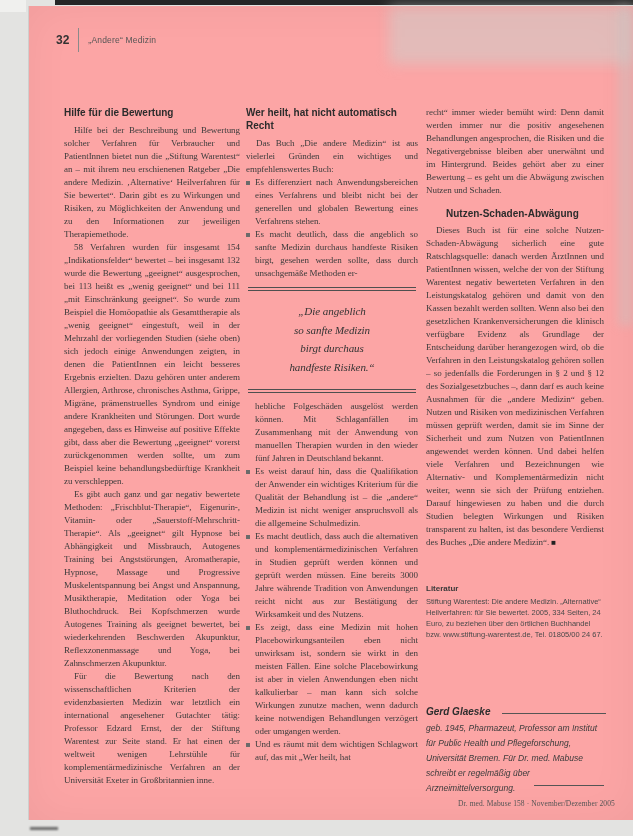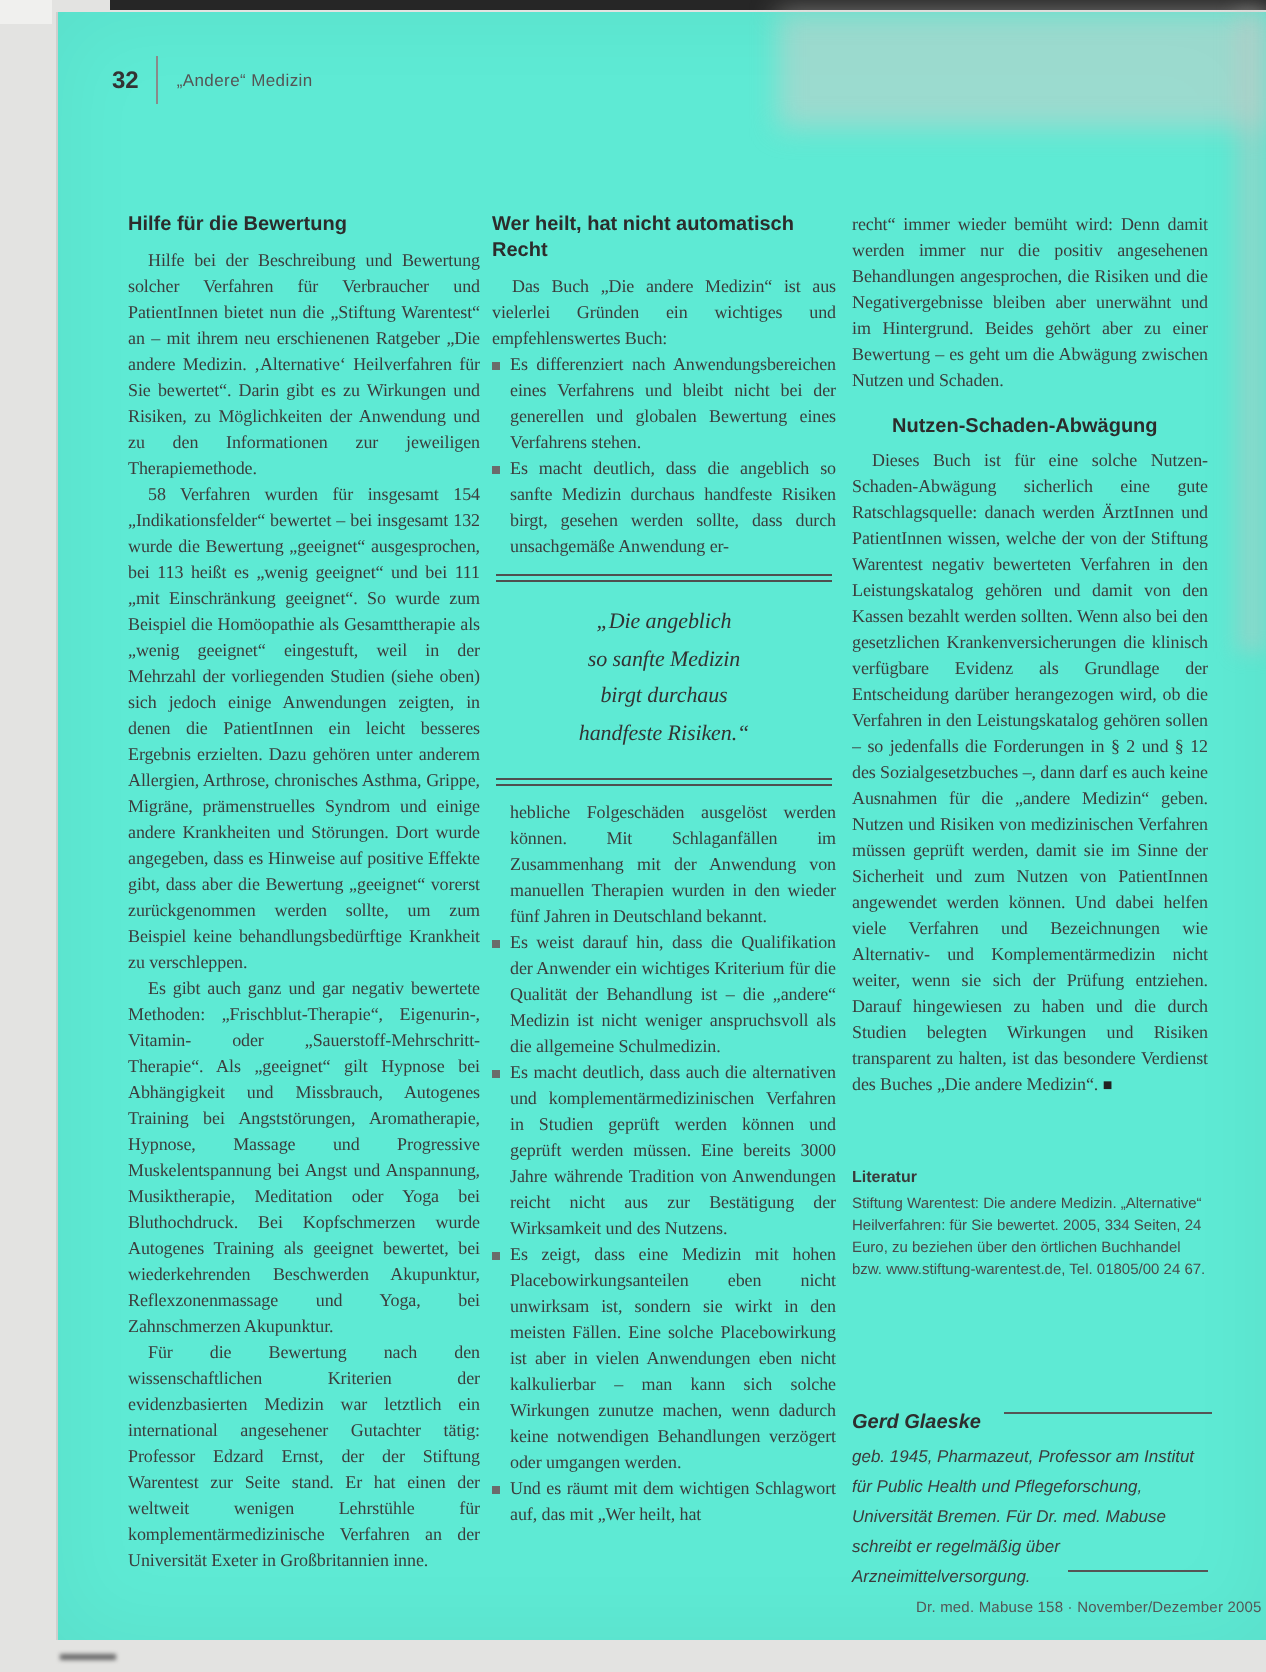--- a/index.html
+++ b/index.html
@@ -5,21 +5,21 @@
   html,body{margin:0;padding:0;}
   body{
     width:633px;height:836px;position:relative;overflow:hidden;
     background:#e3e3e1;
     font-family:"Liberation Sans",sans-serif;
   }
   .topbar{position:absolute;left:55px;top:0;width:578px;height:5px;background:#262626;}
   .corner-mark{position:absolute;left:0;top:0;width:26px;height:12px;background:#f0f0ee;}
   .page{
     position:absolute;left:28px;top:6px;width:605px;height:814px;
-    background:#5eead4;border-left:1px solid #cfcfcd;
+    background:#fca5a5;border-left:1px solid #cfcfcd;
     box-shadow:inset 0 0 45px rgba(0,0,0,0.05);
   }
   .shade-tr{position:absolute;left:360px;top:0;width:245px;height:58px;background:rgba(206,206,202,0.55);filter:blur(7px);}
   .shade-right{position:absolute;right:0;top:0;width:16px;height:320px;background:rgba(198,198,194,0.4);filter:blur(5px);}
   .bottom-mark{position:absolute;left:30px;top:827px;width:28px;height:3px;background:#6a6a6a;filter:blur(1px);}
 
   .scan{filter:blur(0.32px);}
 
   .hdr{position:absolute;left:27px;top:22px;display:flex;align-items:center;gap:9px;}
   .pagenum{font-size:12px;font-weight:bold;color:#333;}
@@ -59,28 +59,28 @@
   }
   .end-marker{font-size:8px;color:#222;}
 
   .literatur{position:absolute;left:397px;top:578px;width:178px;color:#4a4a4a;
     font-family:"Liberation Sans",sans-serif;}
   .lit-label{font-weight:bold;font-size:8px;margin-bottom:3px;color:#3a3a3a;}
   .lit-text{font-size:7.5px;line-height:11px;text-align:left;}
 
   .author{position:absolute;left:397px;top:700px;width:180px;color:#3c3c3c;
     font-family:"Liberation Sans",sans-serif;}
-  .author-name-row{display:flex;align-items:flex-start;gap:12px;}
+  .author-name-row{display:flex;align-items:flex-end;gap:12px;}
   .author-name{font-size:10px;font-weight:bold;font-style:italic;white-space:nowrap;color:#2e2e2e;}
   .author-rule{flex:1;border-bottom:1px solid #555;margin-bottom:3px;}
   .author-bio{font-size:8.5px;font-style:italic;line-height:15px;margin-top:4px;text-align:left;}
   .author-endrule{border-bottom:1px solid #555;width:70px;margin-top:-11px;margin-left:108px;}
 
   .footer{position:absolute;left:397px;top:793px;font-size:7.5px;color:#555;
-    font-family:Liberation Sans, sans-serif;letter-spacing:0.1px;padding-left:32px;}
+    font-family:Liberation Serif, serif;letter-spacing:0.1px;padding-left:32px;}
 </style>
 </head>
 <body>
 
 <div class="topbar"></div>
 <div class="corner-mark"></div>
 
 <div class="page">
   <div class="shade-tr"></div>
   <div class="shade-right"></div>
@@ -102,21 +102,21 @@
   <div class="col col2 scan">
     <div class="col-heading">Wer heilt, hat nicht automatisch Recht</div>
     <p class="body-para">Das Buch „Die andere Medizin“ ist aus vielerlei Gründen ein wichtiges und empfehlenswertes Buch:</p>
 
     <div class="bullet-item">
       <span class="bullet-marker"></span>
       <span class="bullet-text">Es differenziert nach Anwendungsbereichen eines Verfahrens und bleibt nicht bei der generellen und globalen Bewertung eines Verfahrens stehen.</span>
     </div>
     <div class="bullet-item">
       <span class="bullet-marker"></span>
-      <span class="bullet-text">Es macht deutlich, dass die angeblich so sanfte Medizin durchaus handfeste Risiken birgt, gesehen werden sollte, dass durch unsachgemäße Anwendung er-</span>
+      <span class="bullet-text">Es macht deutlich, dass die angeblich so sanfte Medizin durchaus handfeste Risiken birgt, gesehen werden sollte, dass durch unsachgemäße Methoden er-</span>
     </div>
 
     <div class="quote-block">
       <div class="rule-double"></div>
       <div class="quote-lines">
         <span class="quote-line">„Die angeblich</span>
         <span class="quote-line">so sanfte Medizin</span>
         <span class="quote-line">birgt durchaus</span>
         <span class="quote-line">handfeste Risiken.“</span>
       </div>

